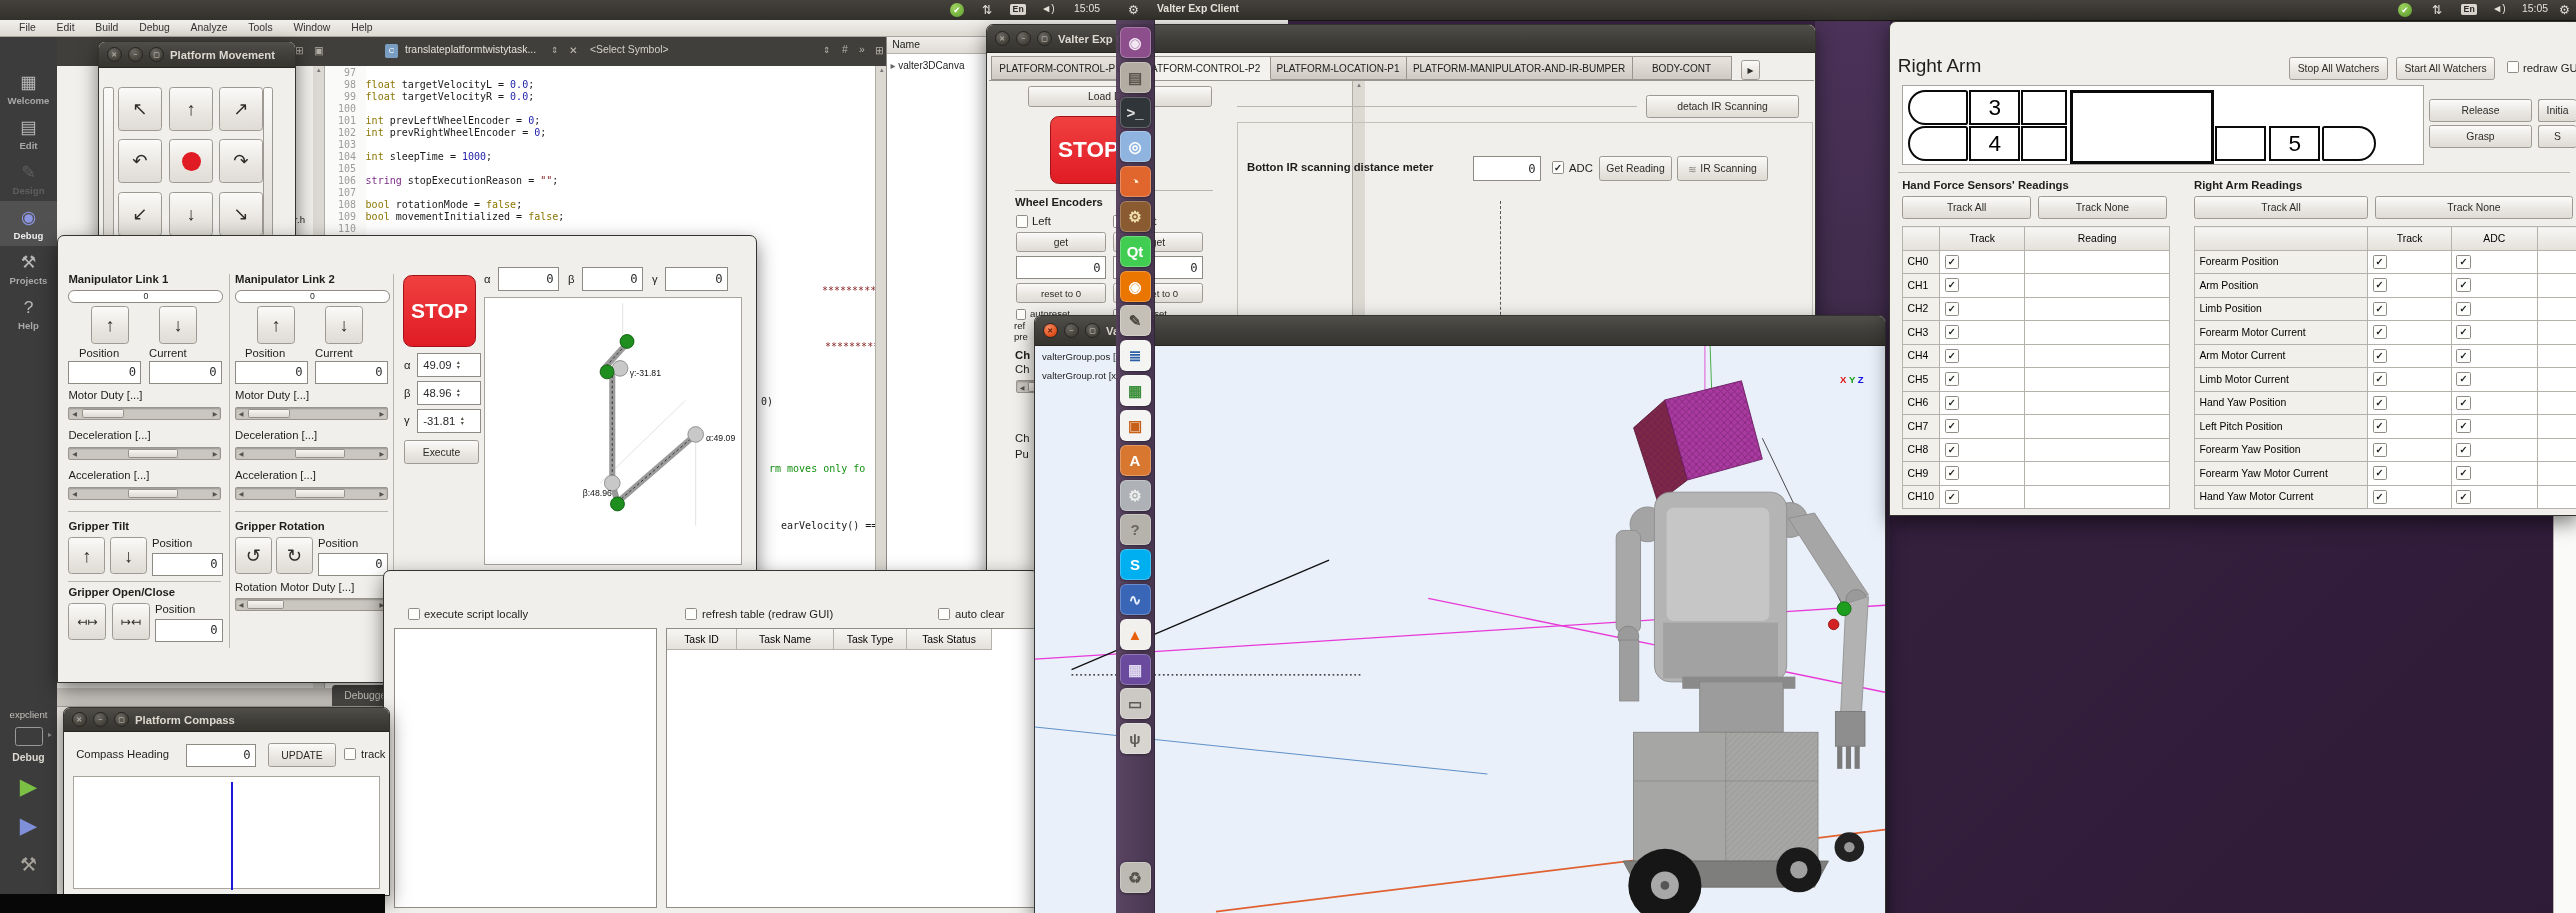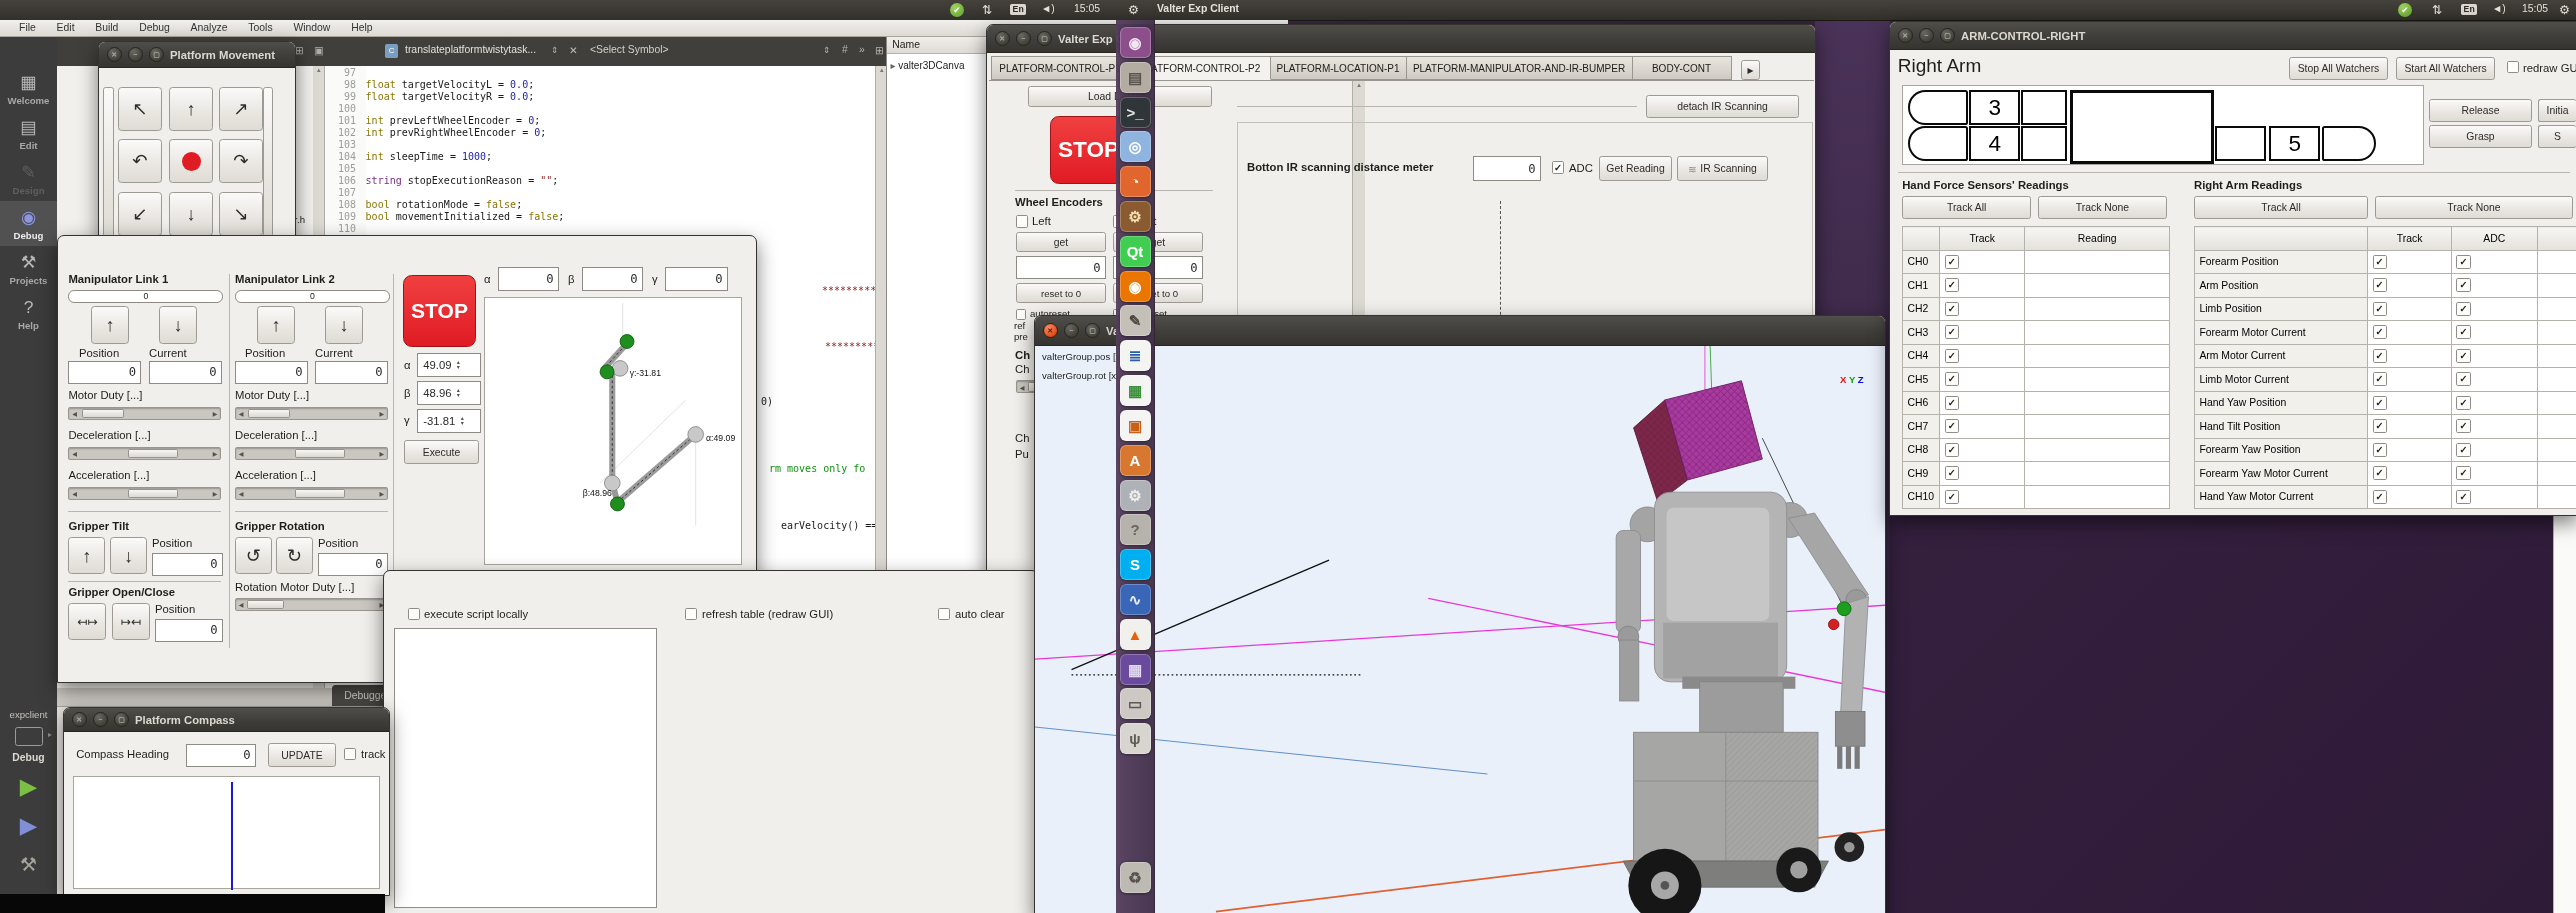--- a/index.html
+++ b/index.html
@@ -510,20 +510,28 @@
   </div>
 
   <div class="win" style="left:383px;top:570px;width:654px;height:344px;">
     <div class="cb" style="left:23.5px;top:37px;"></div>
     <div class="lbl" style="left:40px;top:37px;">execute script locally</div>
     <div class="cb" style="left:301px;top:37px;"></div>
     <div class="lbl" style="left:318px;top:37px;">refresh table (redraw GUI)</div>
     <div class="cb" style="left:554px;top:37px;"></div>
     <div class="lbl" style="left:571px;top:37px;">auto clear</div>
     <div class="abs" style="left:10.4px;top:57px;width:261px;height:278px;background:#fff;border:0.9px solid #908C86;"></div>
+    <div class="abs" style="left:282px;top:57px;width:374px;height:278px;background:#fff;border:0.9px solid #908C86;">
+      <div id="task-cols" style="display:flex;">
+          <div style="width: 70px; height: 21px; line-height: 21px; text-align: center; font-size: 10.4px; background: linear-gradient(rgb(247, 246, 244), rgb(228, 225, 219)); border-right: 0.9px solid rgb(181, 177, 171); border-bottom: 0.9px solid rgb(181, 177, 171); box-sizing: border-box; overflow: hidden; white-space: nowrap;">Task ID</div>
+          <div style="width: 97px; height: 21px; line-height: 21px; text-align: center; font-size: 10.4px; background: linear-gradient(rgb(247, 246, 244), rgb(228, 225, 219)); border-right: 0.9px solid rgb(181, 177, 171); border-bottom: 0.9px solid rgb(181, 177, 171); box-sizing: border-box; overflow: hidden; white-space: nowrap;">Task Name</div>
+          <div style="width: 73px; height: 21px; line-height: 21px; text-align: center; font-size: 10.4px; background: linear-gradient(rgb(247, 246, 244), rgb(228, 225, 219)); border-right: 0.9px solid rgb(181, 177, 171); border-bottom: 0.9px solid rgb(181, 177, 171); box-sizing: border-box; overflow: hidden; white-space: nowrap;">Task Type</div>
+          <div style="width: 85px; height: 21px; line-height: 21px; text-align: center; font-size: 10.4px; background: linear-gradient(rgb(247, 246, 244), rgb(228, 225, 219)); border-right: 0.9px solid rgb(181, 177, 171); border-bottom: 0.9px solid rgb(181, 177, 171); box-sizing: border-box; overflow: hidden; white-space: nowrap;">Task Status</div>
+        </div>
+    </div>
   </div>
 
   <div class="win" style="left:63px;top:707px;width:325px;height:187px;">
     <div class="tbar" style="height:24.4px;">
       <span class="wb">✕</span>
       <span class="wb">−</span>
       <span class="wb">▢</span>
       <span>Platform Compass</span>
     </div>
     <div class="lbl" style="left:12.2px;top:40px;">Compass Heading</div>
@@ -608,26 +616,20 @@
         <span style="color:#E01010;">X</span>
         <span style="color:#10A010;">Y</span>
         <span style="color:#1010E0;">Z</span>
       </div>
     </div>
   </div>
 
   <div class="abs" style="left:2553px;top:513px;width:23.5px;height:400px;background:#FAFAF8;border-left:0.9px solid #B8B4AE;"></div>
 
   <div class="win" style="left:1889px;top:21px;width:687px;height:493px;border-radius:7px 0 0 0;">
-    <div class="tbar" style="height:28px;">
-      <span class="wb">✕</span>
-      <span class="wb">−</span>
-      <span class="wb">▢</span>
-      <span>ARM-CONTROL-RIGHT</span>
-    </div>
     <div class="lbl" style="left:7.8px;top:33px;font-size:19px;">Right Arm</div>
     <div class="btn" style="left:399px;top:35px;width:99px;height:22.6px;">Stop All Watchers</div>
     <div class="btn" style="left:506px;top:35px;width:99px;height:22.6px;">Start All Watchers</div>
     <div class="cb" style="left:617px;top:39px;"></div>
     <div class="lbl" style="left:633px;top:40px;">redraw GU</div>
 
     <div class="canvas" style="left:12.2px;top:63px;width:522px;height:80px;">
       <div class="abs" style="left:5.2px;top:3.5px;width:56px;height:31px;border:2.2px solid #0A0A0A;border-radius:17.4px 2.6px 2.6px 17.4px;"></div>
       <div class="abs" style="left:66px;top:3.5px;width:47px;height:31px;border:2.2px solid #0A0A0A;text-align:center;font-size:22.6px;line-height:31px;">3</div>
       <div class="abs" style="left:118px;top:3.5px;width:42px;height:31px;border:2.2px solid #0A0A0A;"></div>
@@ -775,21 +777,21 @@
               <td class="cbcell"><span class="cbin">✓</span></td>
               <td></td>
             </tr>
             <tr>
               <td class="rowlab">Hand Yaw Position</td>
               <td class="cbcell"><span class="cbin">✓</span></td>
               <td class="cbcell"><span class="cbin">✓</span></td>
               <td></td>
             </tr>
             <tr>
-              <td class="rowlab">Hand Tilt Position</td>
+              <td class="rowlab">Left Pitch Position</td>
               <td class="cbcell"><span class="cbin">✓</span></td>
               <td class="cbcell"><span class="cbin">✓</span></td>
               <td></td>
             </tr>
             <tr>
               <td class="rowlab">Forearm Yaw Position</td>
               <td class="cbcell"><span class="cbin">✓</span></td>
               <td class="cbcell"><span class="cbin">✓</span></td>
               <td></td>
             </tr>

